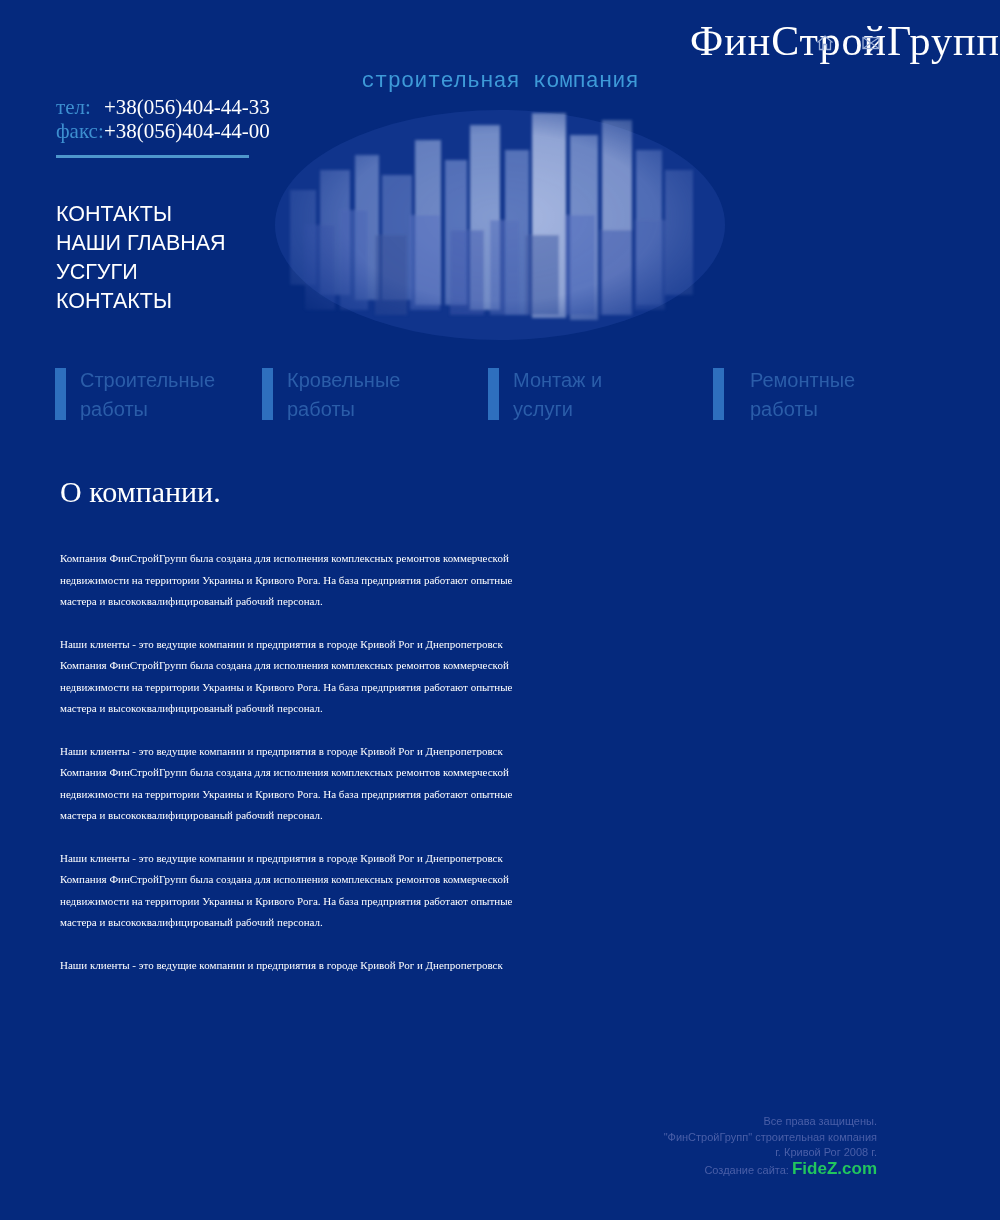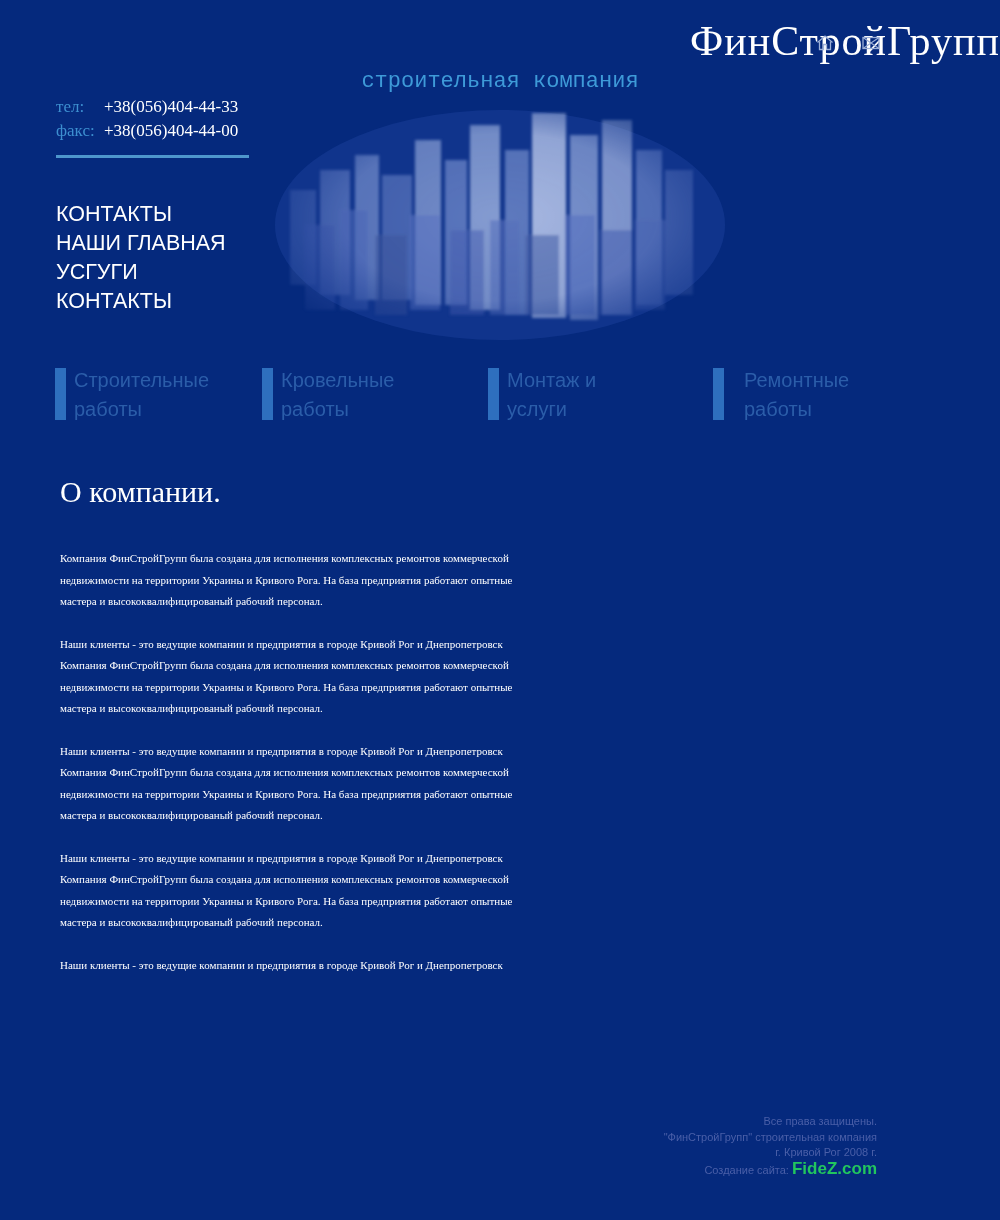--- a/index.html
+++ b/index.html
@@ -21,38 +21,38 @@
   .site-subtitle{
     position:absolute;left:0;top:66px;width:1000px;
     text-align:center;
     font-family:Liberation Mono, monospace;
     font-size:22px;line-height:32px;
     color:#3e9ad8;
   }
   .top-icons{position:absolute;left:815px;top:33px;display:flex;gap:26px;}
   .top-icon{width:20px;height:20px;cursor:pointer;display:block;}
   
-  .contact{position:absolute;left:56px;top:95px;font-family:"Liberation Serif",serif;font-size:17px;line-height:24px;}
+  .contact{position:absolute;left:56px;top:95px;font-family:"Liberation Serif",serif;font-size:21px;line-height:24px;}
   .contact-row .lbl{display:inline-block;width:48px;color:#3d8fd0;}
   .contact-row .val{color:#ffffff;}
   .divider{position:absolute;left:56px;top:155px;width:193px;height:3px;background:#4e96cc;}
   
   .nav{position:absolute;left:56px;top:200px;}
   .nav-item{
     color:#ffffff;font-size:21.5px;line-height:29px;
     cursor:pointer;white-space:nowrap;
   }
   
   .city{position:absolute;left:270px;top:95px;width:460px;height:245px;pointer-events:none;}
   
   .services{position:absolute;left:0;top:366px;width:1000px;height:60px;}
   .service{position:absolute;display:flex;align-items:flex-start;cursor:pointer;}
   .service .bar{width:11px;height:52px;background:#2e6fbe;margin-top:2px;flex:none;}
   .service .stitle{
-    margin-left:8px;color:#2b5da9;
+    margin-left:14px;color:#2b5da9;
     font-size:20px;line-height:29px;white-space:pre-line;
   }
   .service.s0{left:55px;} .service.s1{left:262px;} .service.s2{left:488px;} .service.s3{left:713px;gap:12px;}
   
   .about{position:absolute;left:60px;top:472px;width:840px;color:#ffffff;}
   .about h2{
     margin:0 0 36px 0;font-family:"Liberation Serif",serif;
     font-size:30px;line-height:40px;font-weight:400;color:#ffffff;
   }
   .about p{

